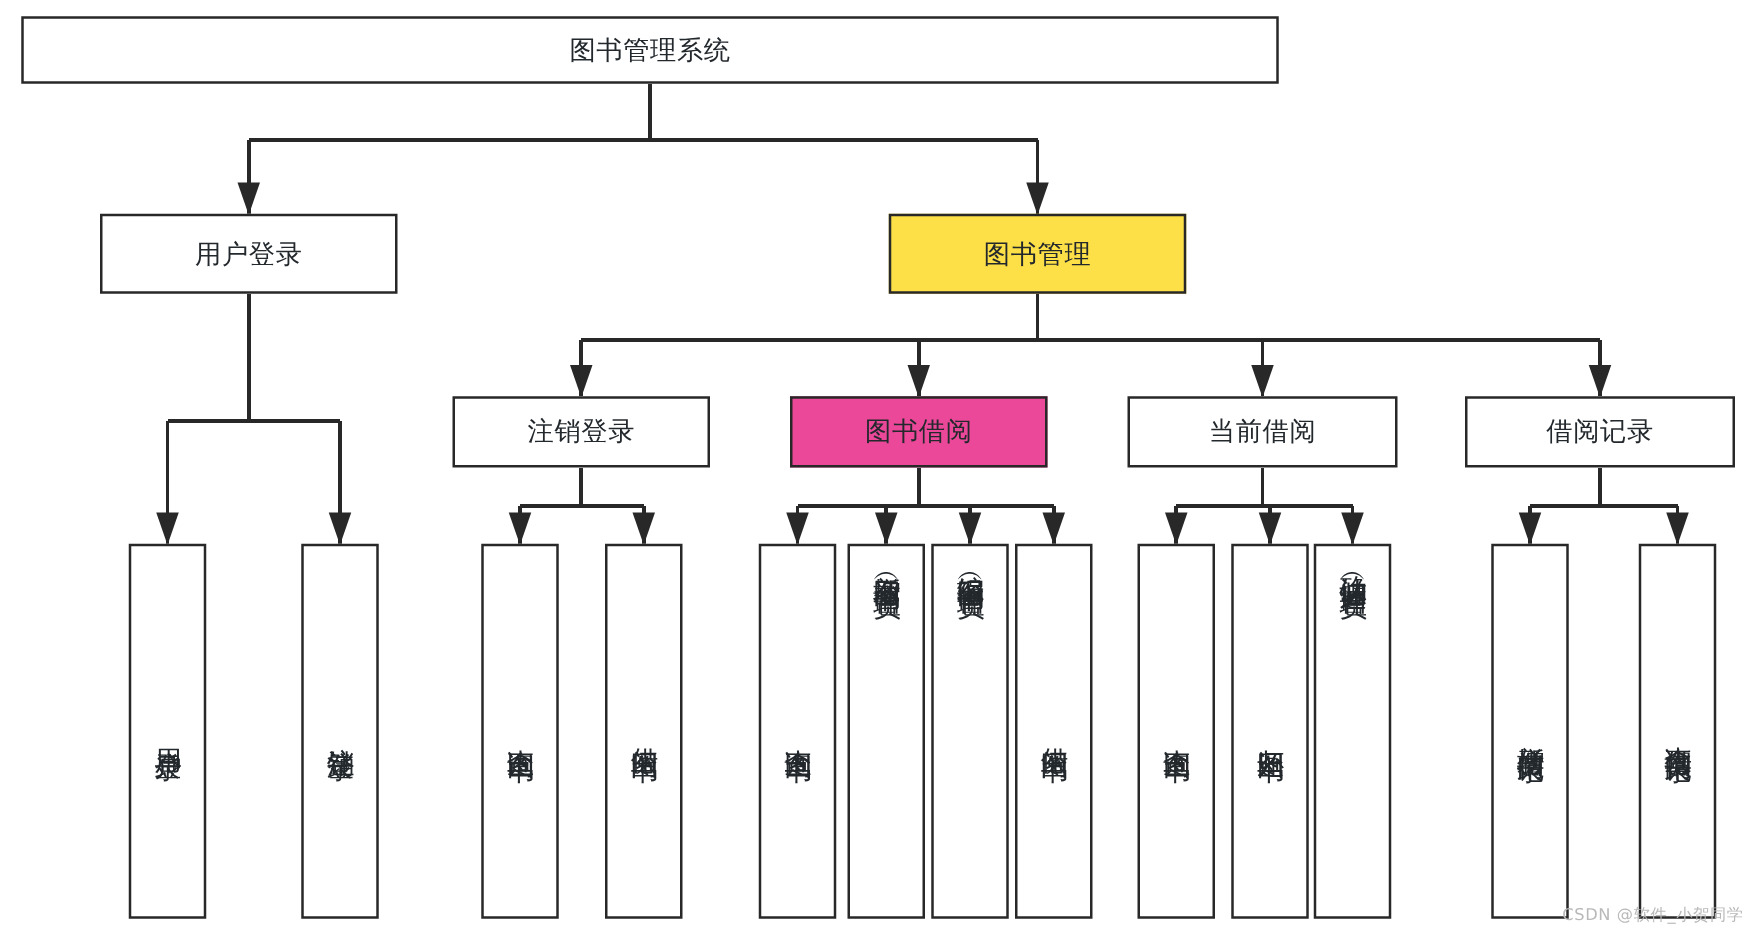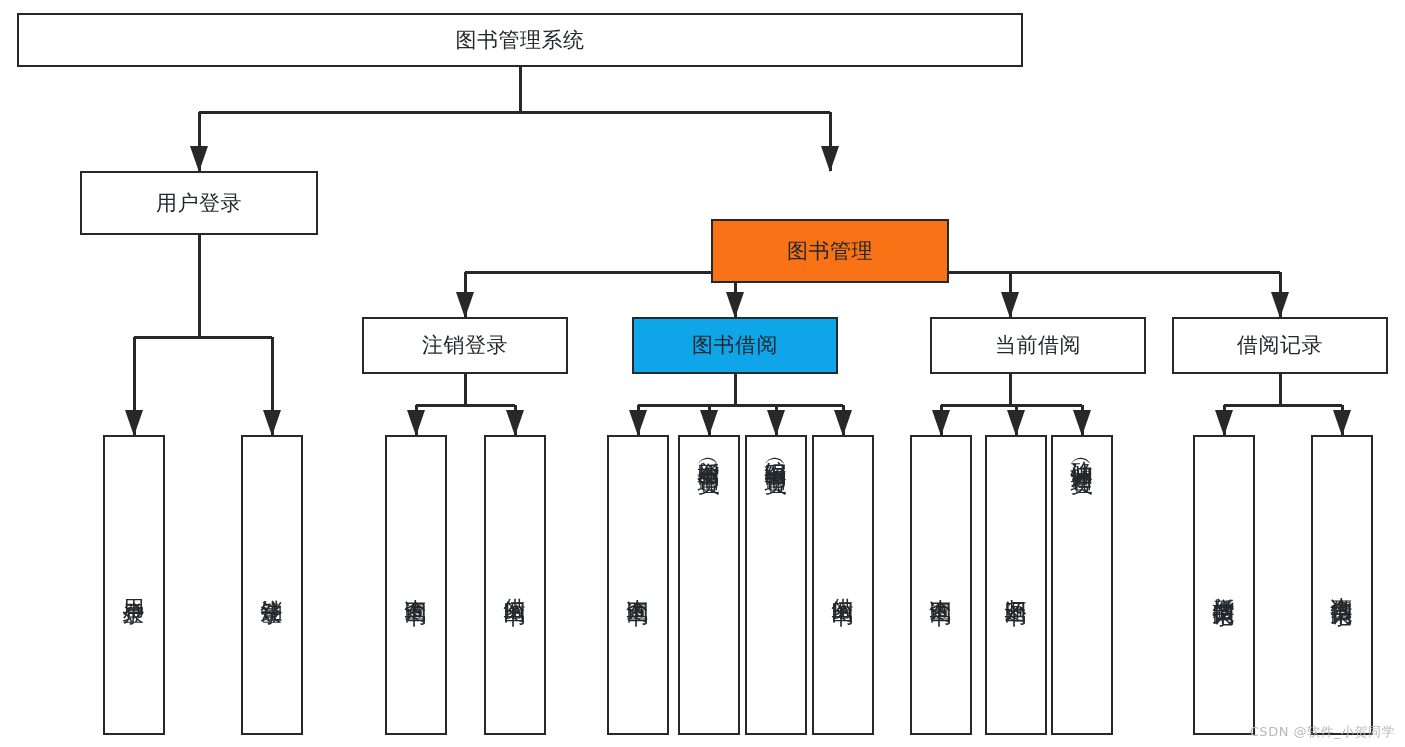--- a/index.html
+++ b/index.html
@@ -132,30 +132,30 @@
       <polygon points="1333,410 1351,410 1342,436" fill="#282828"></polygon>
     </svg>
 
   <div id="node-layer">
       <div class="node" style="left: 17px; top: 13px; width: 1006px; height: 54px; border-color: rgb(40, 40, 40); background: rgb(255, 255, 255);">
         <span class="node-label" style="color: rgb(35, 40, 45);">图书管理系统</span>
       </div>
       <div class="node" style="left: 80px; top: 171px; width: 238px; height: 64px; border-color: rgb(40, 40, 40); background: rgb(255, 255, 255);">
         <span class="node-label" style="color: rgb(35, 40, 45);">用户登录</span>
       </div>
-      <div class="node" style="left: 711px; top: 171px; width: 238px; height: 64px; border-color: rgb(40, 40, 40); background: #f97316; margin-top: 48px;">
+      <div class="node" style="left: 711px; top: 171px; width: 238px; height: 64px; border-color: rgb(40, 40, 40); background: #fde047;">
         <span class="node-label" style="color: rgb(35, 40, 45);">图书管理</span>
       </div>
       <div class="node" style="left: 362px; top: 317px; width: 206px; height: 57px; border-color: rgb(40, 40, 40); background: rgb(255, 255, 255);">
         <span class="node-label" style="color: rgb(35, 40, 45);">注销登录</span>
       </div>
-      <div class="node" style="left: 632px; top: 317px; width: 206px; height: 57px; border-color: rgb(40, 40, 40); background: #0ea5e9;">
+      <div class="node" style="left: 632px; top: 317px; width: 206px; height: 57px; border-color: rgb(40, 40, 40); background: #ec4899;">
         <span class="node-label" style="color: rgb(35, 40, 45);">图书借阅</span>
       </div>
-      <div class="node" style="left: 902px; top: 317px; width: 216px; height: 57px; border-color: rgb(40, 40, 40); background: rgb(255, 255, 255); margin-left: 28px;">
+      <div class="node" style="left: 902px; top: 317px; width: 216px; height: 57px; border-color: rgb(40, 40, 40); background: rgb(255, 255, 255);">
         <span class="node-label" style="color: rgb(35, 40, 45);">当前借阅</span>
       </div>
       <div class="node" style="left: 1172px; top: 317px; width: 216px; height: 57px; border-color: rgb(40, 40, 40); background: rgb(255, 255, 255);">
         <span class="node-label" style="color: rgb(35, 40, 45);">借阅记录</span>
       </div>
       <div class="node vertical centered" style="left: 103px; top: 435px; width: 62px; height: 300px; border-color: rgb(40, 40, 40); background: rgb(255, 255, 255);">
         <span class="node-label" style="color: rgb(35, 40, 45);">用户登录</span>
       </div>
       <div class="node vertical centered" style="left: 241px; top: 435px; width: 62px; height: 300px; border-color: rgb(40, 40, 40); background: rgb(255, 255, 255);">
         <span class="node-label" style="color: rgb(35, 40, 45);">注销登录</span>

